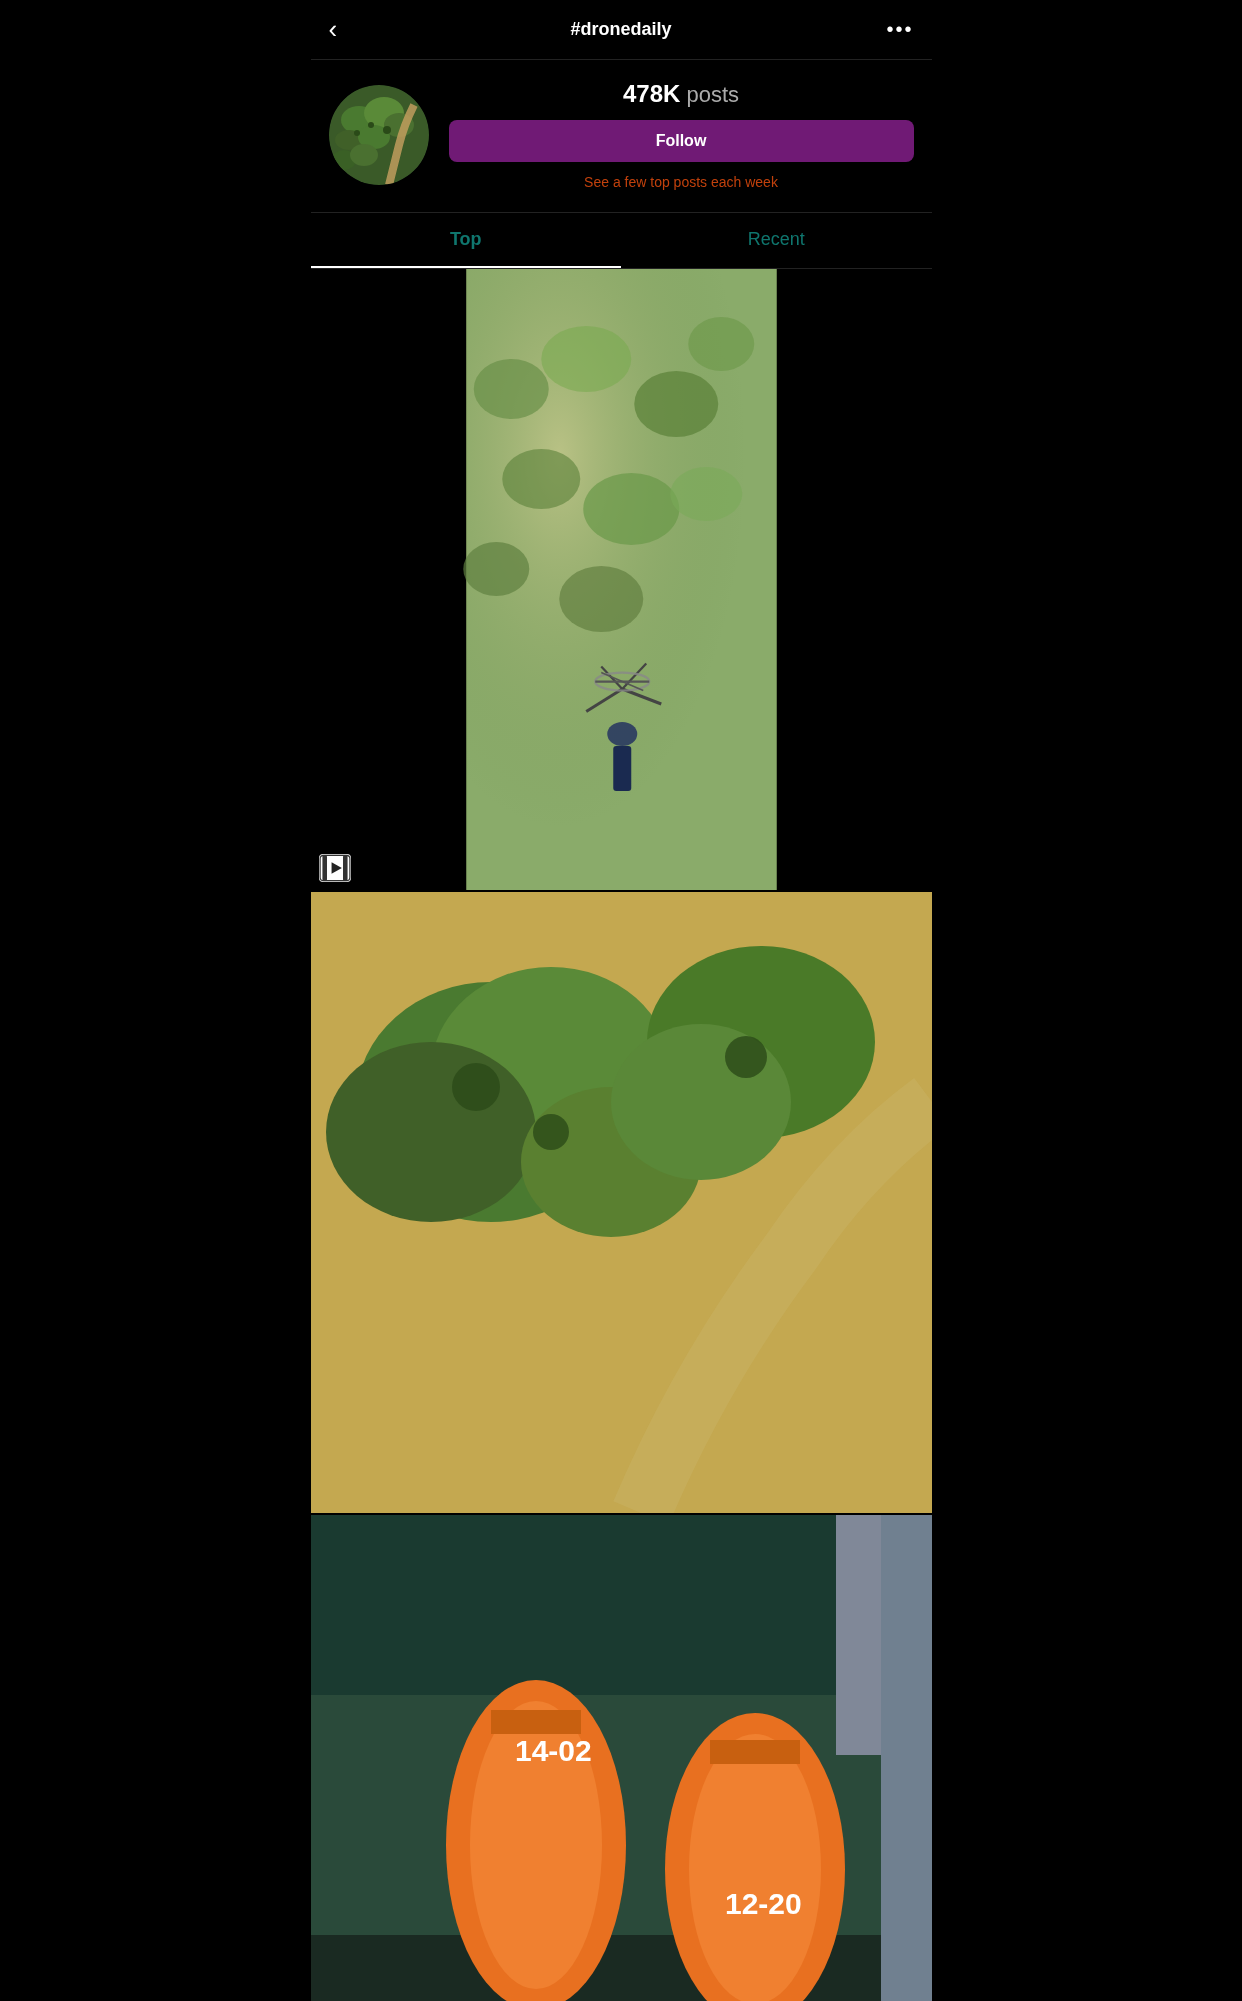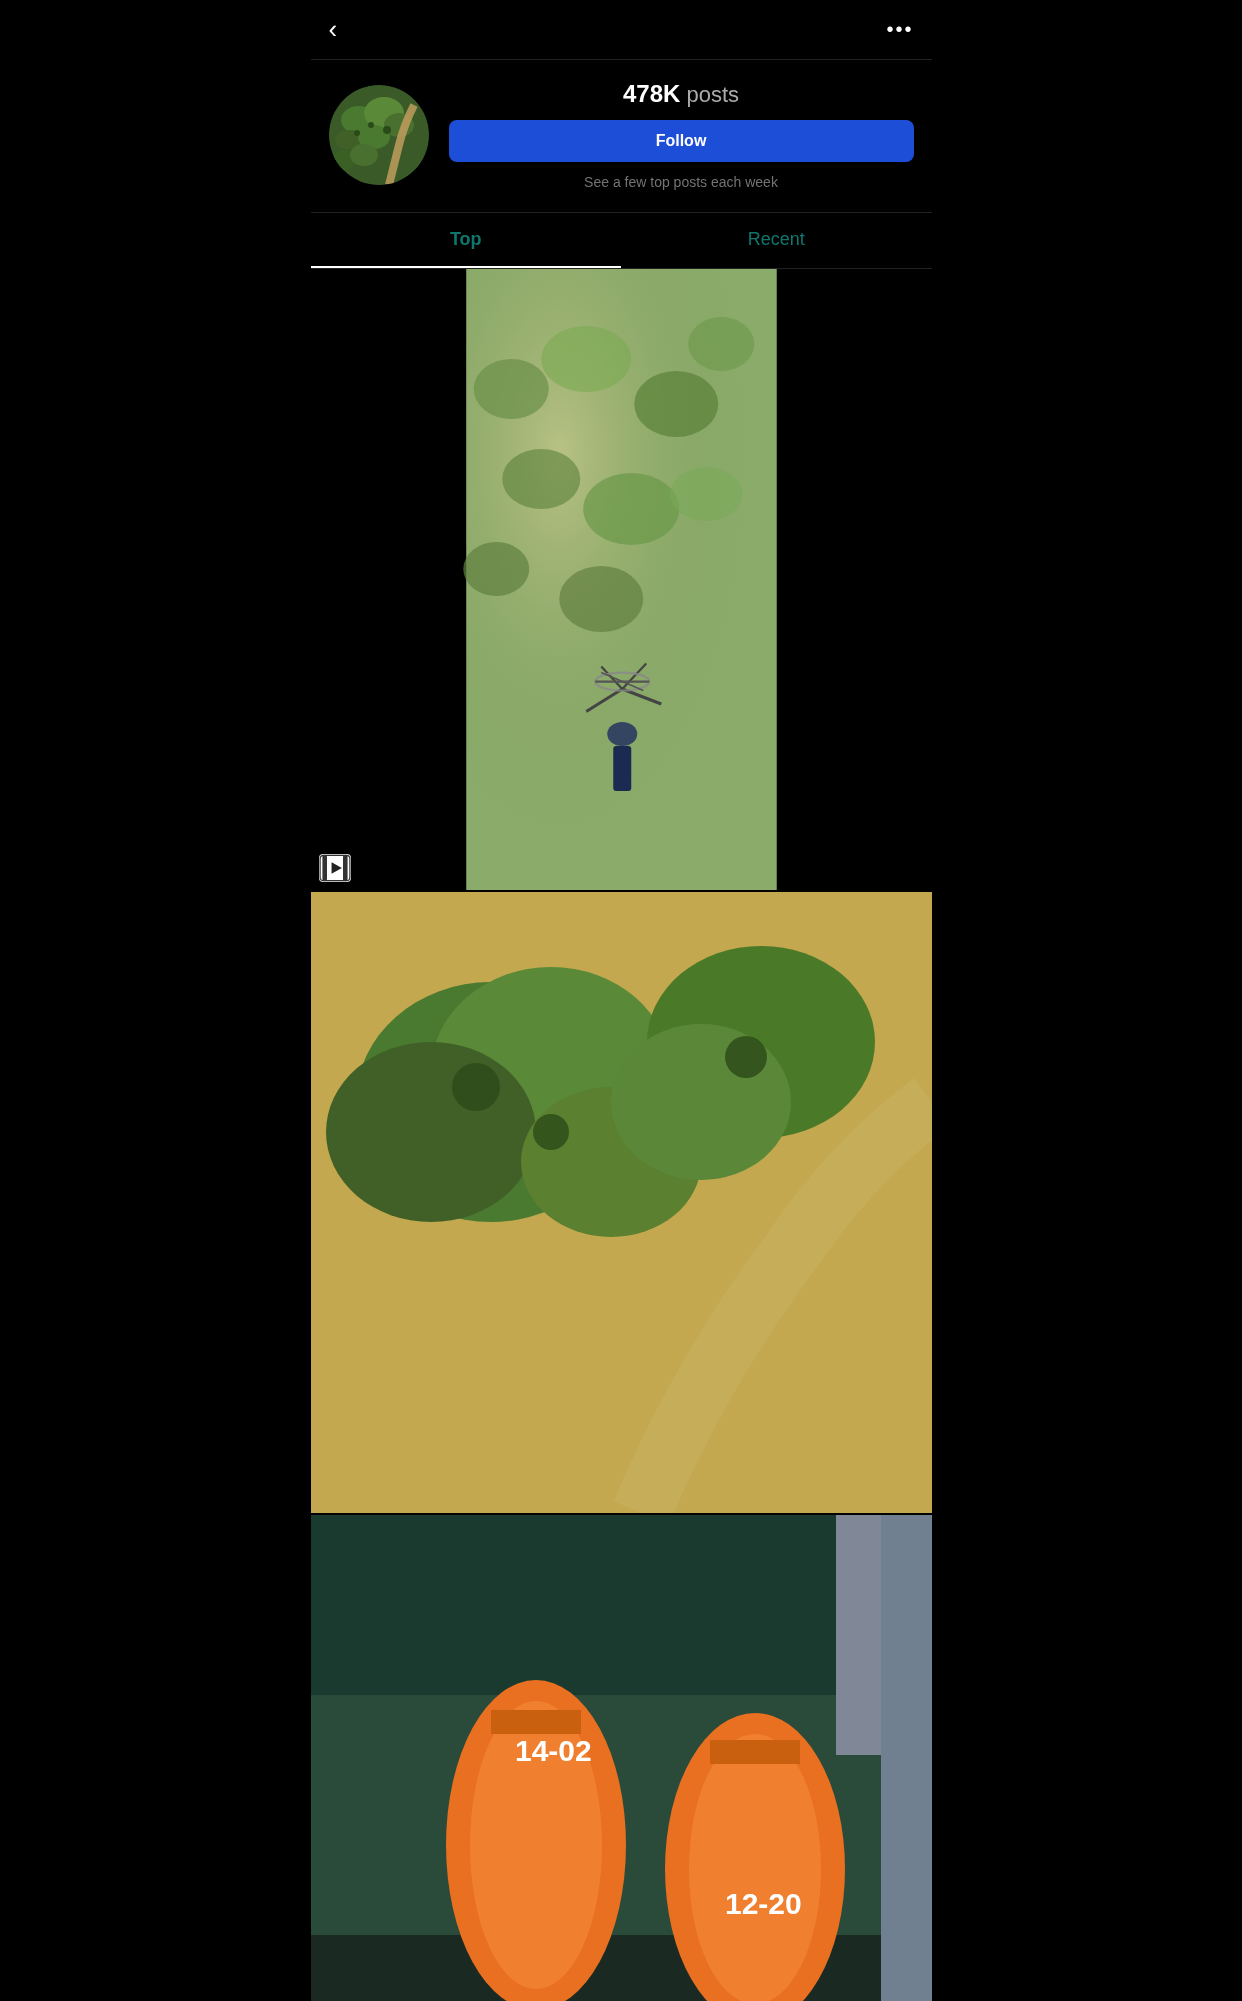--- a/index.html
+++ b/index.html
@@ -90,35 +90,35 @@
       font-weight: 800;
       font-size: 24px;
     }
 
     .posts-count span {
       font-weight: 400;
       color: #aaa;
     }
 
     .follow-btn {
-      background: #1d4ed8;
+      background: #701a75;
       color: #fff;
       border: none;
       border-radius: 8px;
       padding: 12px 0;
       width: 100%;
       font-size: 16px;
       font-weight: 600;
       cursor: pointer;
       text-align: center;
     }
 
     .see-posts-text {
       font-size: 14px;
-      color: #737373;
+      color: #c2410c;
       text-align: center;
     }
 
     
     .tabs {
       display: flex;
       border-bottom: 1px solid #222;
     }
 
     .tab {
@@ -173,20 +173,21 @@
       display: flex;
       align-items: center;
       justify-content: center;
     }
   </style>
 </head>
 <body>
 
 <div class="header">
   <div class="header-back">‹</div>
+  <div class="header-title">#dronedaily</div>
   <div class="header-more">•••</div>
 </div>
 
 <div class="profile-section">
 
   <div class="avatar-circle">
     <svg viewBox="0 0 100 100" xmlns="http://www.w3.org/2000/svg">
 
       <circle cx="50" cy="50" r="50" fill="#3a5a28"></circle>
 

